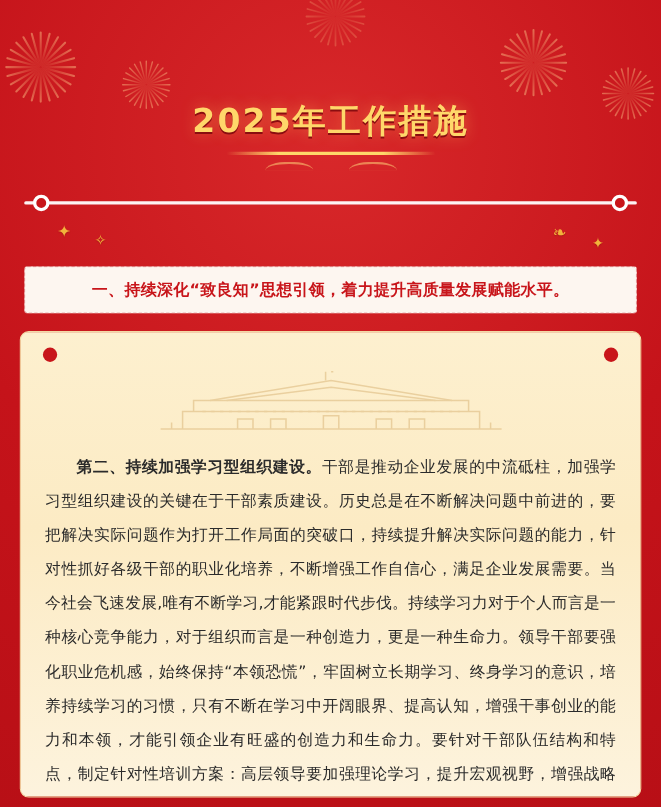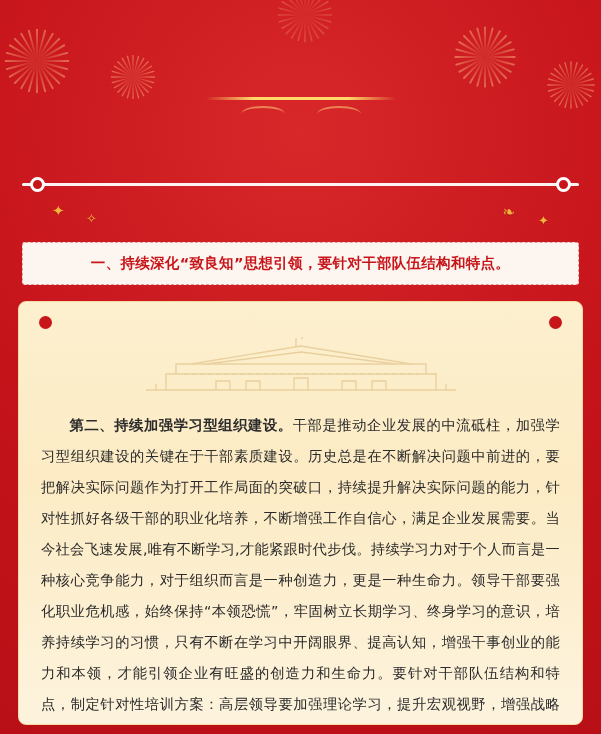--- a/index.html
+++ b/index.html
@@ -310,38 +310,39 @@
       <i style="transform: translate(-50%, -100%) rotate(285deg);"></i>
       <i style="transform: translate(-50%, -100%) rotate(300deg);"></i>
       <i style="transform: translate(-50%, -100%) rotate(315deg);"></i>
       <i style="transform: translate(-50%, -100%) rotate(330deg);"></i>
       <i style="transform: translate(-50%, -100%) rotate(345deg);"></i>
     </div>
 </div>
 
 <div class="header">
   <div class="title-block">
+    <div class="main-title">2025年工作措施</div>
     <div class="title-underline"></div>
     <div class="title-flourish">
       <span></span>
         <span></span>
     </div>
   </div>
   <div class="divider-line"></div>
   <div class="divider-dot dot-left"></div>
   <div class="divider-dot dot-right"></div>
 
   <div class="gold-fleck" style="left:52px; top:203px;">✦</div>
   <div class="gold-fleck" style="left:86px; top:212px; font-size:13px;">✧</div>
   <div class="gold-fleck" style="right:86px; top:204px;">❧</div>
   <div class="gold-fleck" style="right:52px; top:214px; font-size:13px;">✦</div>
 </div>
 
 <div class="section-heading">
-  <span class="txt">一、持续深化“致良知”思想引领，要针对干部队伍结构和特点。</span>
+  <span class="txt">一、持续深化“致良知”思想引领，着力提升高质量发展赋能水平。</span>
 </div>
 
 <div class="content-card">
   <div class="card-dot left"></div>
   <div class="card-dot right"></div>
 
   <div class="skyline">
     <svg width="330" height="60" viewBox="0 0 330 60" fill="none" stroke="#d8b273" stroke-width="1.4">
       <path d="M10 56 H320"></path>
       <path d="M30 56 V40 H300 V56"></path>

